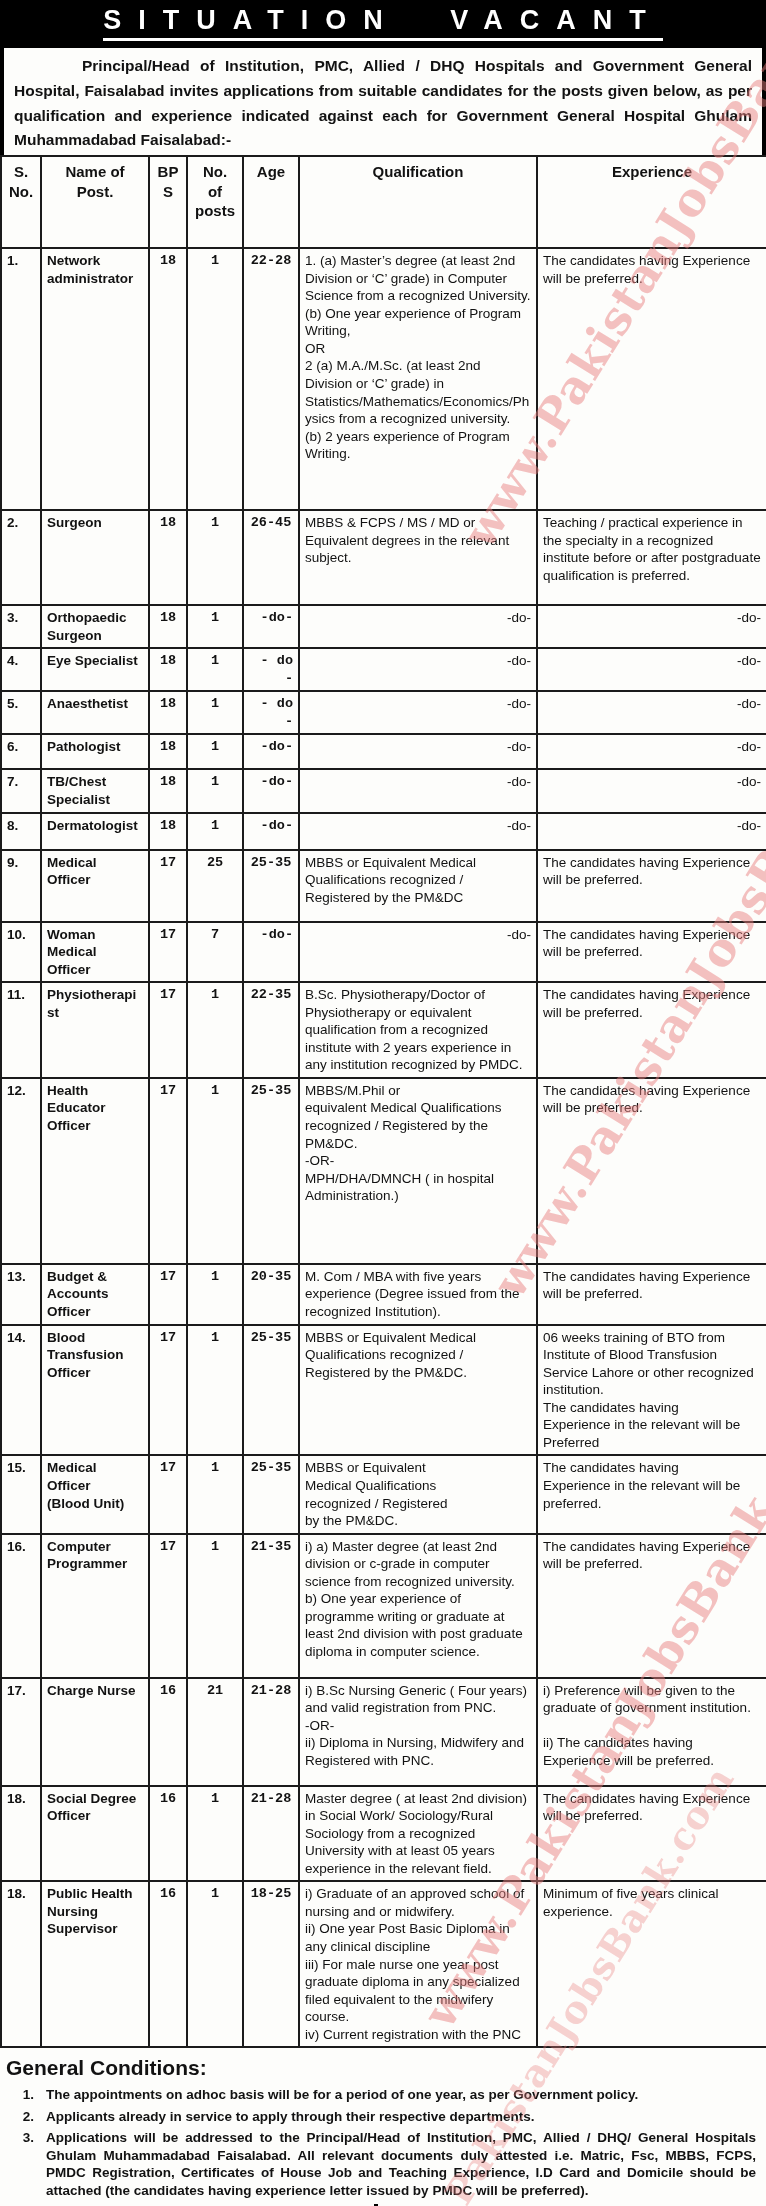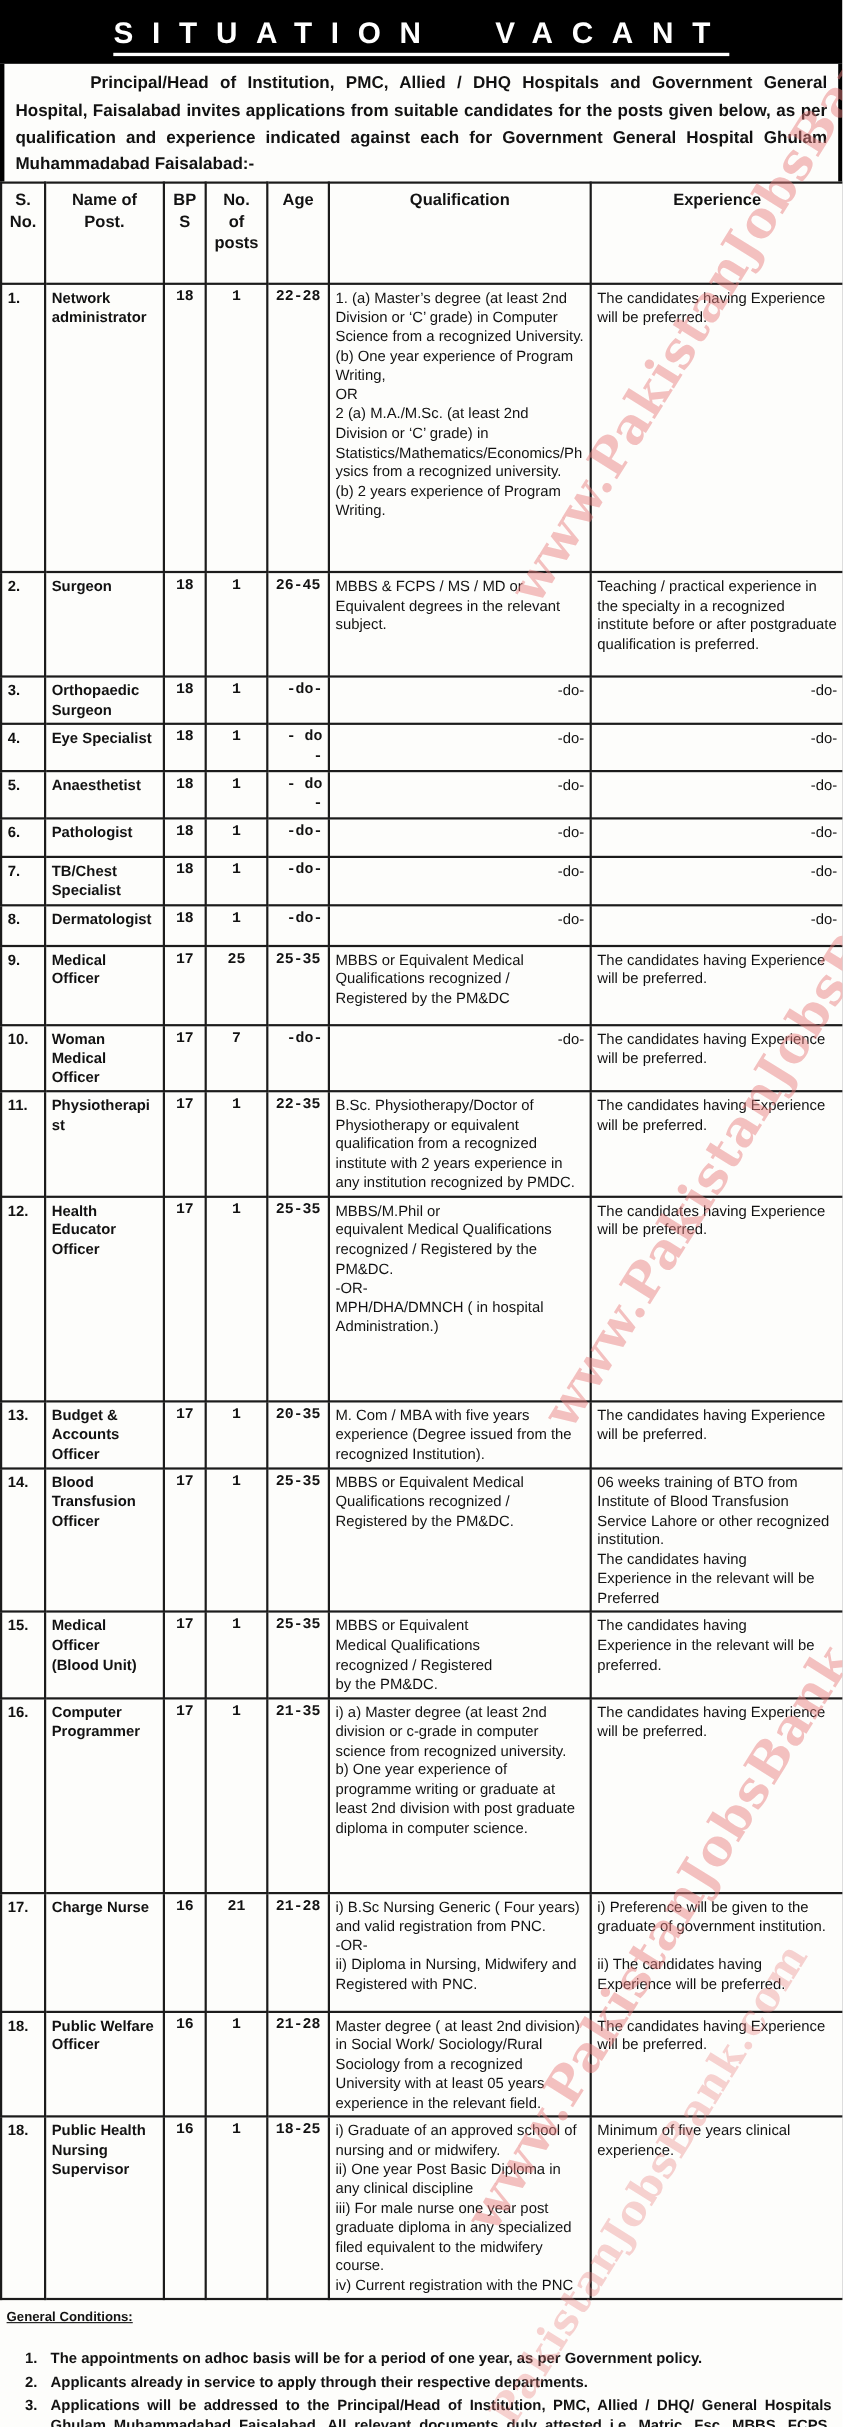--- a/index.html
+++ b/index.html
@@ -1,39 +1,39 @@
 <!DOCTYPE html>
 <html><head>
 <meta charset="utf-8">
 <style>
   html,body{margin:0;padding:0;background:#fff;}
   .page{position:relative;width:766px;min-height:2206px;margin:0 auto;background:#fdfdfb;
         font-family:"Liberation Sans",sans-serif;color:#121212;overflow:hidden;}
   
-  .title-band{background:#000;padding:15px 6px 7px;text-align:center;}
+  .title-band{background:#000;padding:5px 6px 7px;text-align:center;}
   .title-band .ttl{display:inline-block;color:#fff;font-weight:bold;font-size:27px;
         letter-spacing:17px;word-spacing:26px;white-space:nowrap;
         border-bottom:3px solid #fff;padding-bottom:2px;}
   
   .intro{border-left:4px solid #000;border-right:4px solid #000;
         padding:6px 10px 2px 10px;font-size:15.5px;font-weight:600;
         line-height:1.6;text-align:justify;text-indent:68px;}
   
   table{border-collapse:collapse;width:766px;table-layout:fixed;}
   th,td{border:2px solid #1b1b1b;vertical-align:top;padding:3px 5px;
         font-size:13.5px;line-height:1.3;overflow-wrap:break-word;white-space:pre-line;}
   th{font-size:15px;font-weight:bold;text-align:center;padding-top:5px;}
   td.sno{text-align:left;padding-left:5px;font-weight:600;}
   td.num{text-align:center;font-weight:600;font-family:Liberation Mono, monospace;}
   td.name{font-weight:600;}
   td.qual,td.exp{font-weight:500;}
   td.ctr{text-align:right;}
   
   .gc{padding:6px 4px 0 4px;font-size:13.5px;}
-  .gc-head{font-weight:bold;font-size:12px;text-decoration:underline;margin:2px 0 22px 2px;}
+  .gc-head{font-weight:bold;font-size:21px;margin:2px 0 6px 2px;}
   .gc-item{display:flex;margin:0 0 4px 0;line-height:1.3;}
   .gc-num{flex:0 0 30px;text-align:right;padding-right:12px;font-weight:600;}
   .gc-text{flex:1;text-align:justify;font-weight:600;padding-right:6px;}
   .gc-cols{display:flex;margin:2px 0 4px 0;}
   .gc-col-left{flex:0 0 370px;}
   .gc-col-right{flex:1;border-left:4px solid #000;padding-left:6px;}
   .gc-col-right .gc-num{flex:0 0 38px;}
   
   .wm{position:absolute;transform:rotate(-58deg);color:rgba(231,126,126,0.48);
         font-family:"DejaVu Serif",serif;font-weight:bold;font-size:46px;
@@ -239,21 +239,21 @@
           <td class="num">17</td>
           <td class="num">1</td>
           <td class="num">25-35</td>
           <td class="qual">MBBS or Equivalent
  Medical Qualifications
 recognized / Registered
 by the PM&amp;DC.</td>
           <td class="exp">The candidates having
 Experience in the relevant will be preferred.</td>
         </tr>
-      <tr style="height:177px">
+      <tr style="height:144px">
           <td class="sno">16.</td>
           <td class="name">Computer
 Programmer</td>
           <td class="num">17</td>
           <td class="num">1</td>
           <td class="num">21-35</td>
           <td class="qual">i)  a) Master degree (at least 2nd division or c-grade in computer science from recognized university.
 b) One year experience of programme writing or graduate at least 2nd division with post graduate diploma in computer science.</td>
           <td class="exp">The candidates having Experience
   will be preferred.</td>
@@ -266,21 +266,21 @@
           <td class="num">21-28</td>
           <td class="qual">i)  B.Sc Nursing Generic ( Four years) and valid registration from PNC.
 -OR-
 ii) Diploma in Nursing, Midwifery and Registered with PNC.</td>
           <td class="exp">i)  Preference will be given to the graduate of government institution.
 
 ii) The candidates having Experience will be preferred.</td>
         </tr>
       <tr style="height:92px">
           <td class="sno">18.</td>
-          <td class="name">Public Welfare
+          <td class="name">Social Degree
 Officer</td>
           <td class="num">16</td>
           <td class="num">1</td>
           <td class="num">21-28</td>
           <td class="qual">Master degree ( at least 2nd  division) in Social Work/ Sociology/Rural Sociology from a recognized University with at least 05 years experience in the relevant field.</td>
           <td class="exp">The candidates having Experience will be preferred.</td>
         </tr>
       <tr style="height:152px">
           <td class="sno">18.</td>
           <td class="name">Public   Health

